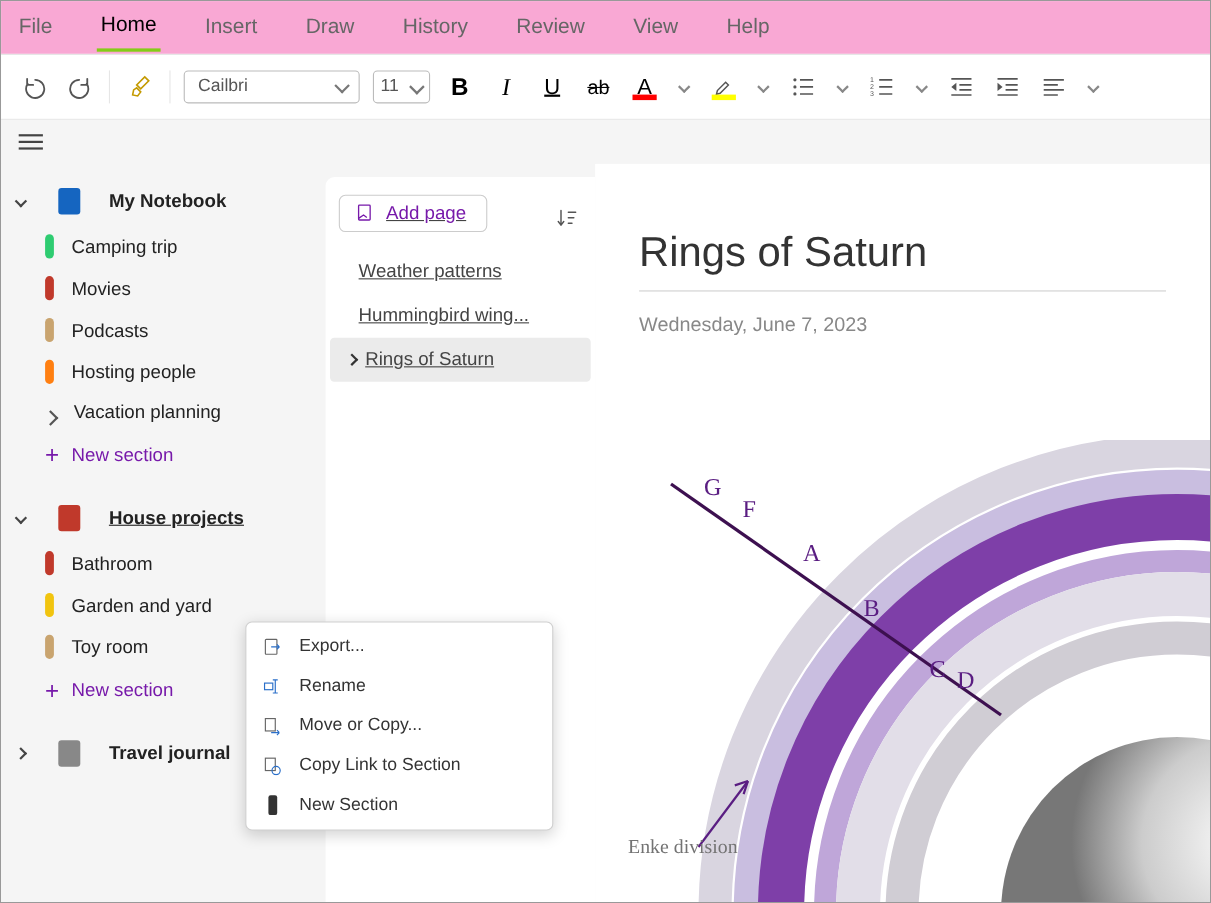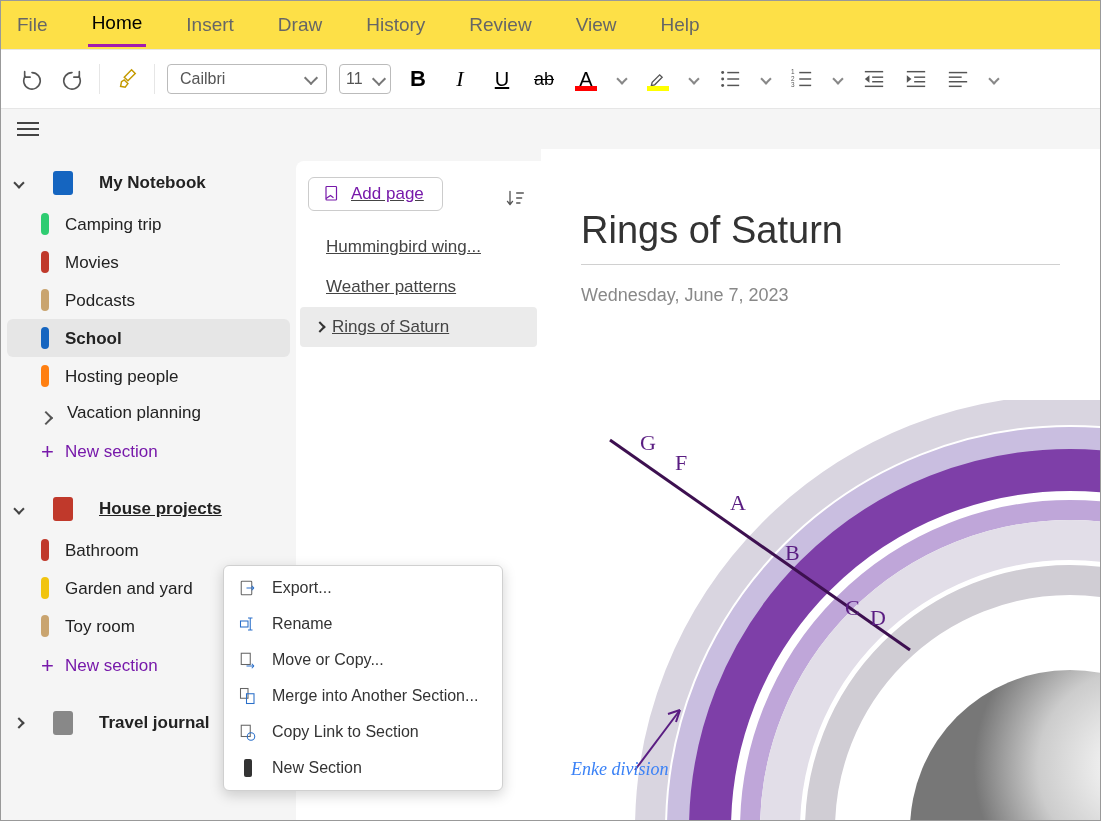--- a/index.html
+++ b/index.html
@@ -1,21 +1,21 @@
 <!DOCTYPE html>
 <html><head>
 <meta charset="utf-8">
 <style>
   * { margin: 0; padding: 0; box-sizing: border-box; }
   body { font-family: 'Segoe UI', Arial, sans-serif; background: #fff; width: 1101px; height: 821px; overflow: hidden; border: 1px solid #999; }
   
   
-  .menubar { display: flex; align-items: center; height: 48px; background: #fde047; padding: 3px 12px; gap: 36px; }
+  .menubar { display: flex; align-items: center; height: 48px; background: #f9a8d4; padding: 3px 12px; gap: 36px; }
   .menu-item { font-size: 19px; color: #666; cursor: pointer; padding: 8px 4px; }
-  .menu-item.active { color: #000; border-bottom: 3px solid #a21caf; padding-bottom: 10px; }
+  .menu-item.active { color: #000; border-bottom: 3px solid #84cc16; padding-bottom: 10px; }
   
   
   .ribbon { display: flex; align-items: center; height: 60px; border-top: 1px solid #e6e6e6; border-bottom: 1px solid #e6e6e6; padding: 0 16px; gap: 12px; background:#fff; }
   .ribbon-group { display: flex; align-items: center; gap: 10px; }
   .ribbon-sep { width: 1px; height: 30px; background: #e6e6e6; }
   .ribbon-btn { width: 30px; height: 40px; display:flex; align-items:center; justify-content:center; cursor:pointer; }
   .ribbon-svg { width: 22px; height: 22px; }
   .font-select { border: 1px solid #bbb; border-radius: 4px; height: 30px; padding: 0 26px 0 12px; font-size: 16px; color:#555; background:#fff; cursor:pointer; width:160px; position:relative; display:flex; align-items:center;}
   .font-size-select { border: 1px solid #bbb; border-radius:4px; height:30px; padding:11px 6px; width:52px; font-size:16px; color:#555; background:#fff; cursor:pointer; display:flex; align-items:center; justify-content:space-between;}
   .select-caret { width:10px; height:10px; border-right:2px solid #777; border-bottom:2px solid #777; transform: rotate(45deg); margin-left:4px;}
@@ -53,21 +53,21 @@
   .page-title {font-size:38px; color:#333; border-bottom:1px solid #d0d0d0; padding-bottom:12px;}
   .page-date {font-size:18px; color:#888; margin-top:20px;}
   
   
   .ctx-menu { position:absolute; left:222px; top:416px; width:280px; background:#fff; border:1px solid #d0d0d0; border-radius:6px; box-shadow:0 4px 14px rgba(0,0,0,0.18); padding:4px 0; z-index:100; font-size:16px; color:#333;}
   .ctx-item { display:flex; align-items:center; gap:14px; padding:8px 14px; cursor:pointer;}
   .ctx-icon {width:20px; height:20px; display:flex; align-items:center; justify-content:center;}
   
   
   .art { position:absolute; right:0; bottom:-120px; width:540px; height:540px;}
-  .ring-labels {position:absolute; font-family:'Comic Sans MS',cursive; color:#3b82f6; font-size:18px; font-style:italic;margin-top:37px;}
+  .ring-labels {position:absolute; font-family:'Comic Sans MS',cursive; color:#737373; font-size:18px; margin-top:37px;}
 </style>
 </head>
 <body>
 
 <div class="menubar">
   <span class="menu-item">File</span>
   <span class="menu-item active">Home</span>
   <span class="menu-item">Insert</span>
   <span class="menu-item">Draw</span>
   <span class="menu-item">History</span>
@@ -215,24 +215,20 @@
           <span>Camping trip</span>
         </div>
       <div class="section-item">
           <span class="section-tab" style="background:#c0392b;"></span>
           <span>Movies</span>
         </div>
       <div class="section-item">
           <span class="section-tab" style="background:#c9a46f;"></span>
           <span>Podcasts</span>
         </div>
-      <div class="section-item selected">
-          <span class="section-tab" style="background:#1565c0;"></span>
-          <span>School</span>
-        </div>
       <div class="section-item">
           <span class="section-tab" style="background:#ff7f11;"></span>
           <span>Hosting people</span>
         </div>
       <div class="section-item">
           <span class="section-tab" style="width:10px; height:10px; border-right:2px solid #555; border-bottom:2px solid #555; transform:rotate(-45deg); background:none; border-radius:0;"></span>
           <span>Vacation planning</span>
         </div>
       <div class="new-section">
           <span class="plus-ico">+</span>
@@ -276,22 +272,22 @@
               <path d="M4 18l6-4 4 3" fill="none" stroke="#7719aa" stroke-width="1.6"></path>
             </svg>
           <span>Add page</span>
         </div>
         <div class="sort-btn">
           <svg width="20" height="20" viewBox="0 0 24 24">
               <path d="M6 4v16m0 0l-3-4m3 4l3-4M14 6h8M14 12h6M14 18h4" fill="none" stroke="#555" stroke-width="1.6" stroke-linecap="round"></path>
             </svg>
         </div>
       </div>
+      <div class="page-item">Weather patterns</div>
       <div class="page-item">Hummingbird wing...</div>
-      <div class="page-item">Weather patterns</div>
       <div class="page-item selected">
         <span class="page-chevron"></span>
         <span>Rings of Saturn</span>
       </div>
     </div>
 
     <div class="content" style="position:relative; overflow:hidden;">
       <div class="page-title">Rings of Saturn</div>
       <div class="page-date">Wednesday, June 7, 2023</div>
 
@@ -353,29 +349,20 @@
             <svg width="18" height="18" viewBox="0 0 24 24">
               <rect x="3" y="3" width="12" height="15" fill="none" stroke="#666" stroke-width="1.4"></rect>
               <path d="M10 20h10m0 0l-3-3m3 3l-3 3" stroke="#2a6fc9" stroke-width="1.4" fill="none"></path>
             </svg>
           </span>
         <span>Move or Copy...</span>
       </div>
       <div class="ctx-item">
         <span class="ctx-icon">
             <svg width="18" height="18" viewBox="0 0 24 24">
-              <rect x="2" y="2" width="10" height="13" fill="none" stroke="#666" stroke-width="1.4"></rect>
-              <rect x="10" y="9" width="10" height="13" fill="none" stroke="#2a6fc9" stroke-width="1.4"></rect>
-            </svg>
-          </span>
-        <span>Merge into Another Section...</span>
-      </div>
-      <div class="ctx-item">
-        <span class="ctx-icon">
-            <svg width="18" height="18" viewBox="0 0 24 24">
               <rect x="3" y="3" width="12" height="15" fill="none" stroke="#666" stroke-width="1.4"></rect>
               <circle cx="16" cy="18" r="5" fill="none" stroke="#2a6fc9" stroke-width="1.4"></circle>
             </svg>
           </span>
         <span>Copy Link to Section</span>
       </div>
       <div class="ctx-item">
         <span class="ctx-icon">
             <span style="display:inline-block;width:8px;height:18px;background:#333;border-radius:2px;"></span>
           </span>

